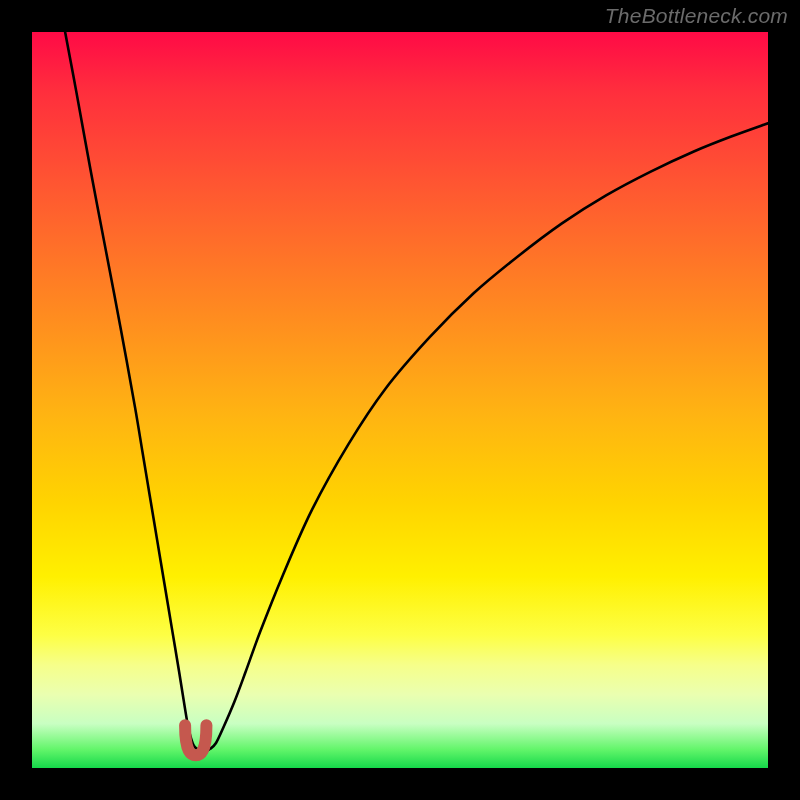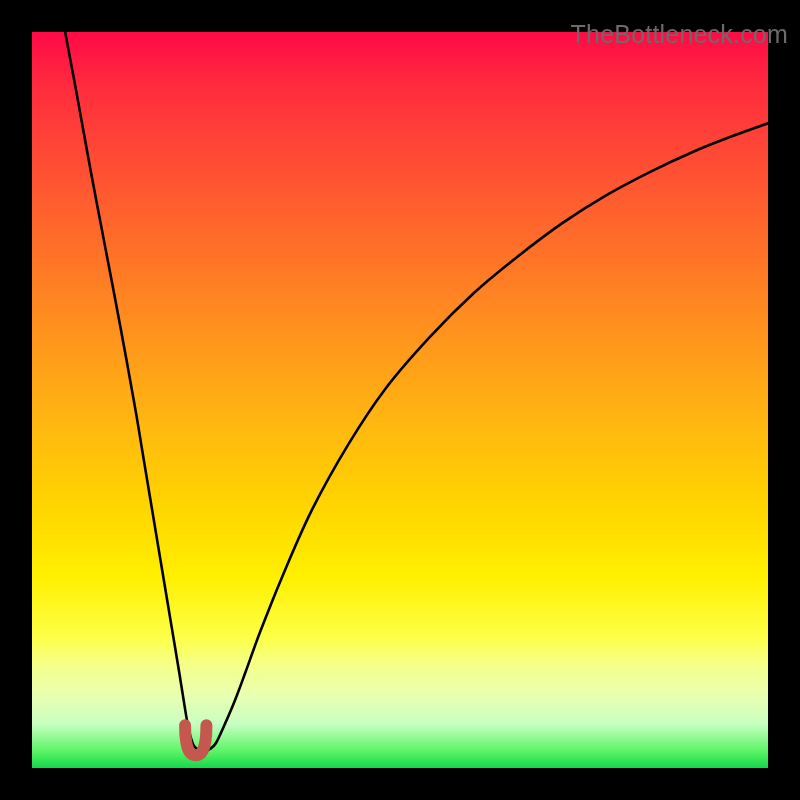--- a/index.html
+++ b/index.html
@@ -49,27 +49,28 @@
     );
   }
   .chart-svg {
     position: absolute;
     left: 0; top: 0;
     width: 736px;
     height: 736px;
   }
   .watermark {
     position: absolute;
-    top: 20px;
+    top: 4px;
     right: 12px;
     z-index: 2;
     color: #6b6b6b;
-    font-size: 25px;
+    font-size: 21px;
     letter-spacing: 0.2px;
     font-weight: 500;
+    font-style: italic;
   }
 </style>
 </head>
 <body>
 
 <div class="frame"></div>
 
 <div class="plot-area">
   <div class="gradient-bg"></div>
   <svg class="chart-svg" viewBox="0 0 736 736" preserveAspectRatio="none">

